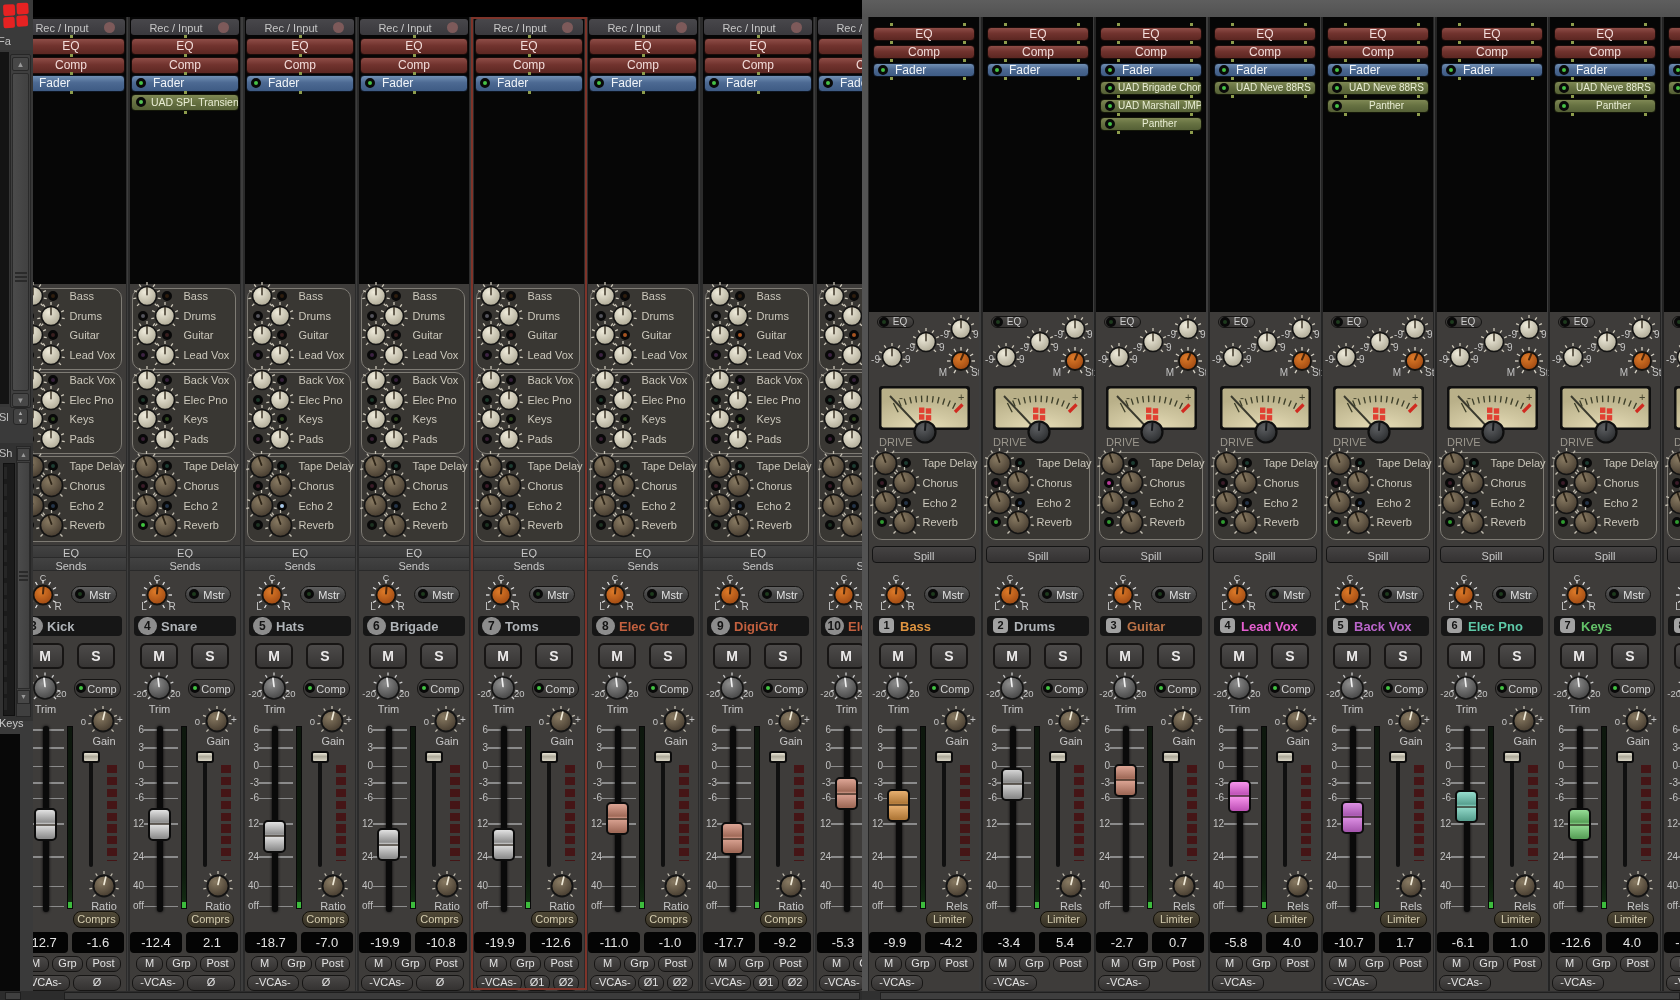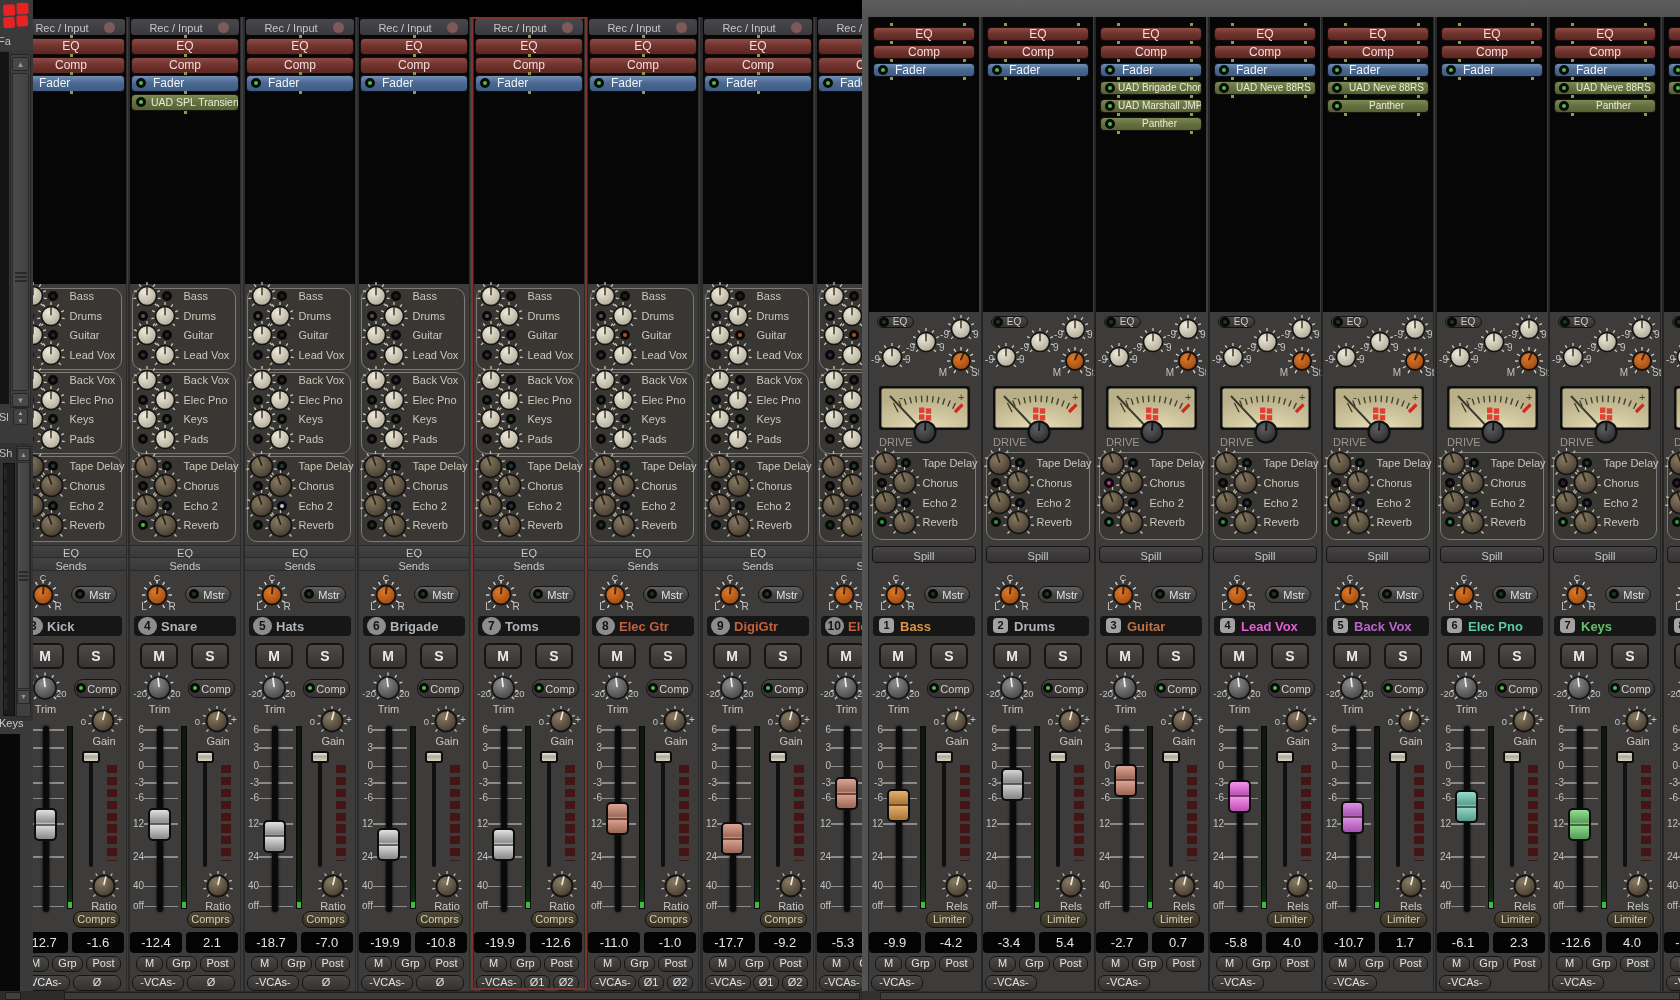--- a/index.html
+++ b/index.html
@@ -2378,21 +2378,21 @@
 <div class="fl" style="left:20px;top:788.85px;"></div>
 <div class="mt" style="left:73px;top:737px;"></div>
 <div class="mf" style="left:66px;top:734px;"></div>
 <div class="rm" style="left:91px;top:748px;"></div>
 <svg class="ab" style="left:71px;top:852px" width="34" height="34" viewBox="-17 -17 34 34">
         <use href="#kg"></use>
       </svg>
 <p class="t" style="left:72px;top:883.5px;width:32px;">Rels</p>
 <div class="p2" style="left:57px;top:894px;">Limiter</div>
 <div class="nb" style="left:0px;top:915px;">-6.1</div>
-<div class="nb" style="left:56px;top:915px;">2.3</div>
+<div class="nb" style="left:56px;top:915px;">1.0</div>
 <div class="b3" style="left:6px;top:939px;width:27px">M</div>
 <div class="b3" style="left:36px;top:939px;width:31px">Grp</div>
 <div class="b3" style="left:70px;top:939px;width:35px">Post</div>
 <div class="b3" style="left:2px;top:958px;width:52px">-VCAs-</div>
 </div>
 <div class="st" style="left:688px">
 <div class="pb" style="left:0px;top:0px;height:295px"></div>
 <div class="br" style="left:4px;top:10px;">EQ</div>
 <div class="br" style="left:4px;top:28px;">Comp</div>
 <div class="bb" style="left:4px;top:46px;">Fader</div>

